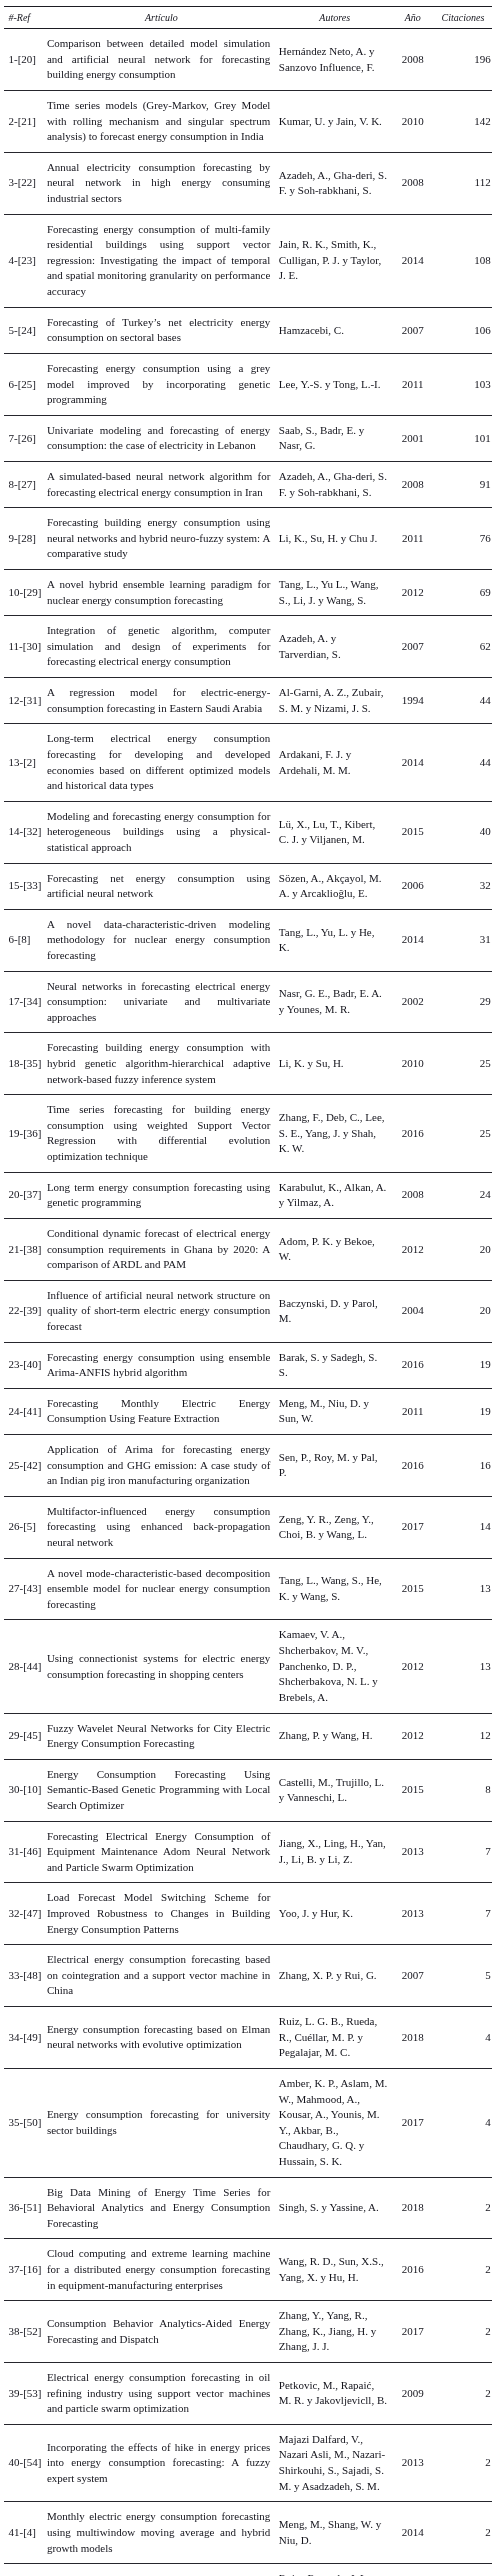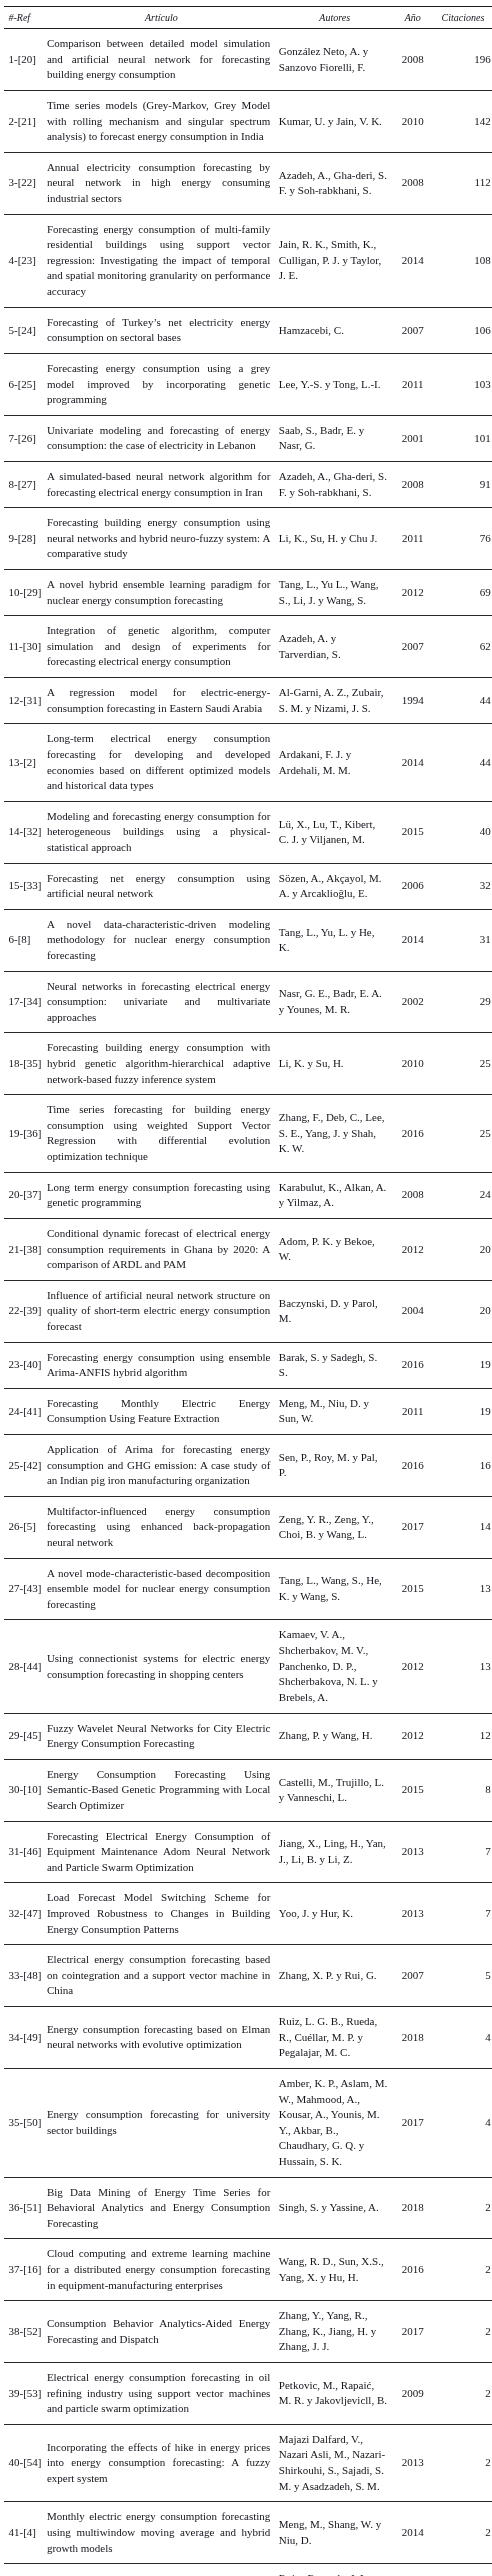--- a/index.html
+++ b/index.html
@@ -89,21 +89,21 @@
         <th class="h-tit">Artículo</th>
         <th class="h-aut">Autores</th>
         <th class="h-ano">Año</th>
         <th class="h-cit">Citaciones</th>
       </tr>
     </thead>
     <tbody>
   <tr>
     <td class="cell-ref">1-[20]</td>
     <td class="cell-tit">Comparison between detailed model simulation and artificial neural network for forecasting building energy consumption</td>
-    <td class="cell-aut">González Neto, A. y Sanzovo Fiorelli, F.</td>
+    <td class="cell-aut">Hernández Neto, A. y Sanzovo Influence, F.</td>
     <td class="cell-ano">2008</td>
     <td class="cell-cit">196</td>
   </tr>
 
   <tr>
     <td class="cell-ref">2-[21]</td>
     <td class="cell-tit">Time series models (Grey-Markov, Grey Model with rolling mechanism and singular spectrum analysis) to forecast energy consumption in India</td>
     <td class="cell-aut">Kumar, U. y Jain, V. K.</td>
     <td class="cell-ano">2010</td>
     <td class="cell-cit">142</td>

